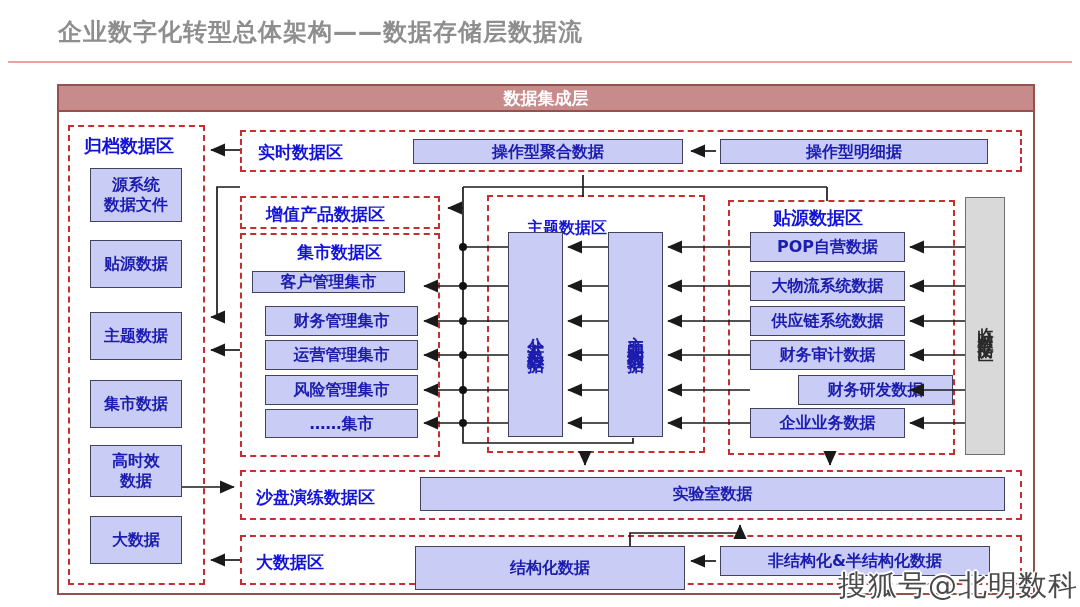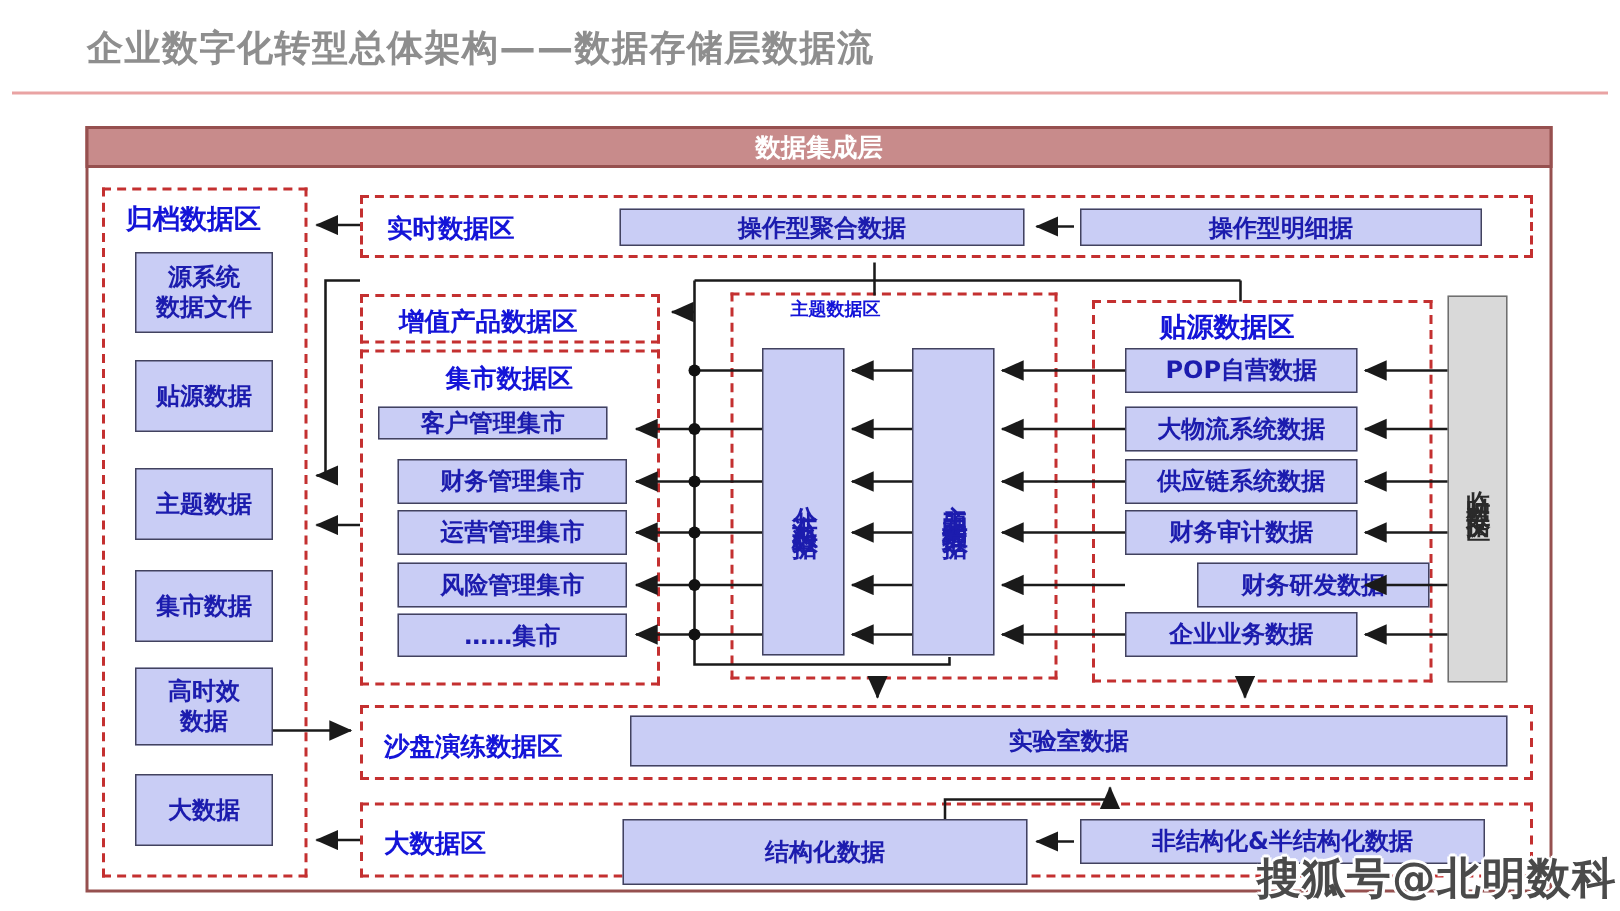--- a/index.html
+++ b/index.html
@@ -12,21 +12,21 @@
   #integration-band{left:57px;top:84px;width:978px;height:28px;background:#c88b8b;border:2px solid #96504f;
       display:flex;align-items:center;justify-content:center;color:#ffffff;font-weight:bold;font-size:17px;}
   .region{border:2px dashed #c43030;background:transparent;}
   .rlabel{color:#1414d8;font-weight:bold;font-size:17px;white-space:nowrap;}
   .dbox{background:#c9cdf5;border:1px solid #42425f;color:#1c1cae;font-weight:bold;font-size:16px;
         display:flex;align-items:center;justify-content:center;text-align:center;white-space:pre-line;line-height:1.25;}
   .vbox{writing-mode:vertical-rl;text-orientation:upright;letter-spacing:4px;font-size:17px;}
   #temp-box{background:#d9d9d9;border:1px solid #6f6f6f;color:#2a2a2a;font-weight:600;font-size:16px;
         display:flex;align-items:center;justify-content:center;writing-mode:vertical-rl;text-orientation:upright;letter-spacing:5px;}
   #overlay{left:0;top:0;width:1080px;height:607px;pointer-events:none;}
-  #watermark{right:2px;top:566px;font-size:29px;font-weight:bold;color:#4a4a4a;letter-spacing:1px;
+  #watermark{right:2px;top:566px;font-size:29px;font-weight:normal;color:#4a4a4a;letter-spacing:1px;
       text-shadow:-2px 0 0 #fff,2px 0 0 #fff,0 -2px 0 #fff,0 2px 0 #fff,-1px -1px 0 #fff,1px 1px 0 #fff,1px -1px 0 #fff,-1px 1px 0 #fff;}
 </style>
 </head>
 <body>
 
 <div id="stage">
 
   <div class="abs" id="page-title">企业数字化转型总体架构——数据存储层数据流</div>
   <div class="abs" id="title-rule"></div>
 
@@ -54,21 +54,21 @@
 
   <div class="abs region" style="left:240px;top:233px;width:200px;height:224px;"></div>
   <div class="abs rlabel" style="left:297px;top:241px;">集市数据区</div>
   <div class="abs dbox" style="left:252px;top:271px;width:153px;height:22px;">客户管理集市</div>
   <div class="abs dbox" style="left:265px;top:306px;width:153px;height:30px;">财务管理集市</div>
   <div class="abs dbox" style="left:265px;top:340px;width:153px;height:30px;">运营管理集市</div>
   <div class="abs dbox" style="left:265px;top:375px;width:153px;height:30px;">风险管理集市</div>
   <div class="abs dbox" style="left:265px;top:409px;width:153px;height:29px;">……集市</div>
 
   <div class="abs region" style="left:487px;top:195px;width:218px;height:258px;"></div>
-  <div class="abs rlabel" style="left:527px;top:198px;font-size:12px;">主题数据区</div>
+  <div class="abs rlabel" style="left:527px;top:218px;font-size:16px;">主题数据区</div>
   <div class="abs dbox vbox" style="left:508px;top:232px;width:55px;height:205px;">公共汇总数据</div>
   <div class="abs dbox vbox" style="left:608px;top:232px;width:55px;height:205px;">主题明细数据</div>
 
   <div class="abs region" style="left:728px;top:200px;width:227px;height:255px;"></div>
   <div class="abs rlabel" style="left:773px;top:206px;font-size:18px;">贴源数据区</div>
   <div class="abs dbox" style="left:750px;top:232px;width:155px;height:30px;">POP自营数据</div>
   <div class="abs dbox" style="left:750px;top:271px;width:155px;height:30px;">大物流系统数据</div>
   <div class="abs dbox" style="left:750px;top:306px;width:155px;height:30px;">供应链系统数据</div>
   <div class="abs dbox" style="left:750px;top:340px;width:155px;height:30px;">财务审计数据</div>
   <div class="abs dbox" style="left:750px;top:375px;width:155px;height:30px;margin-left:48px;">财务研发数据</div>

